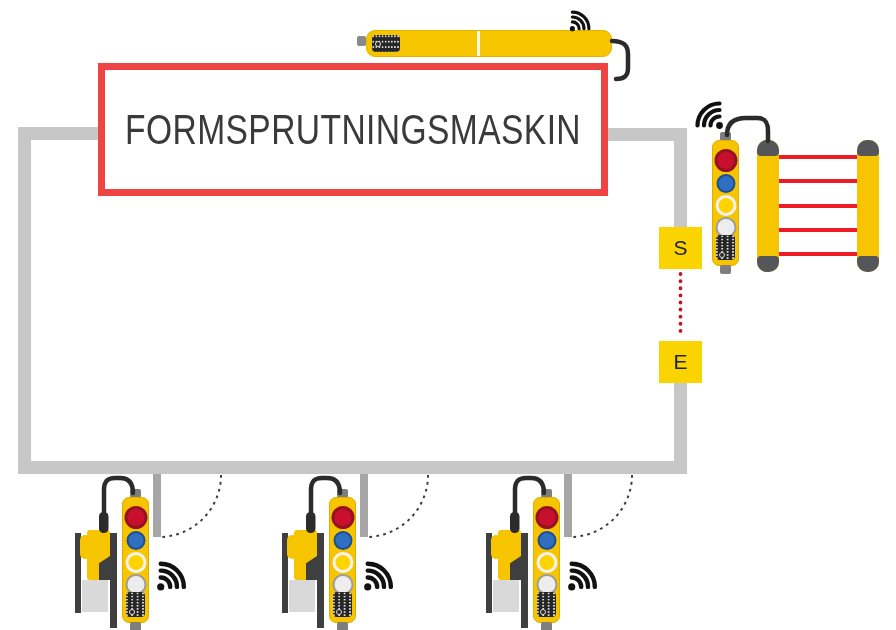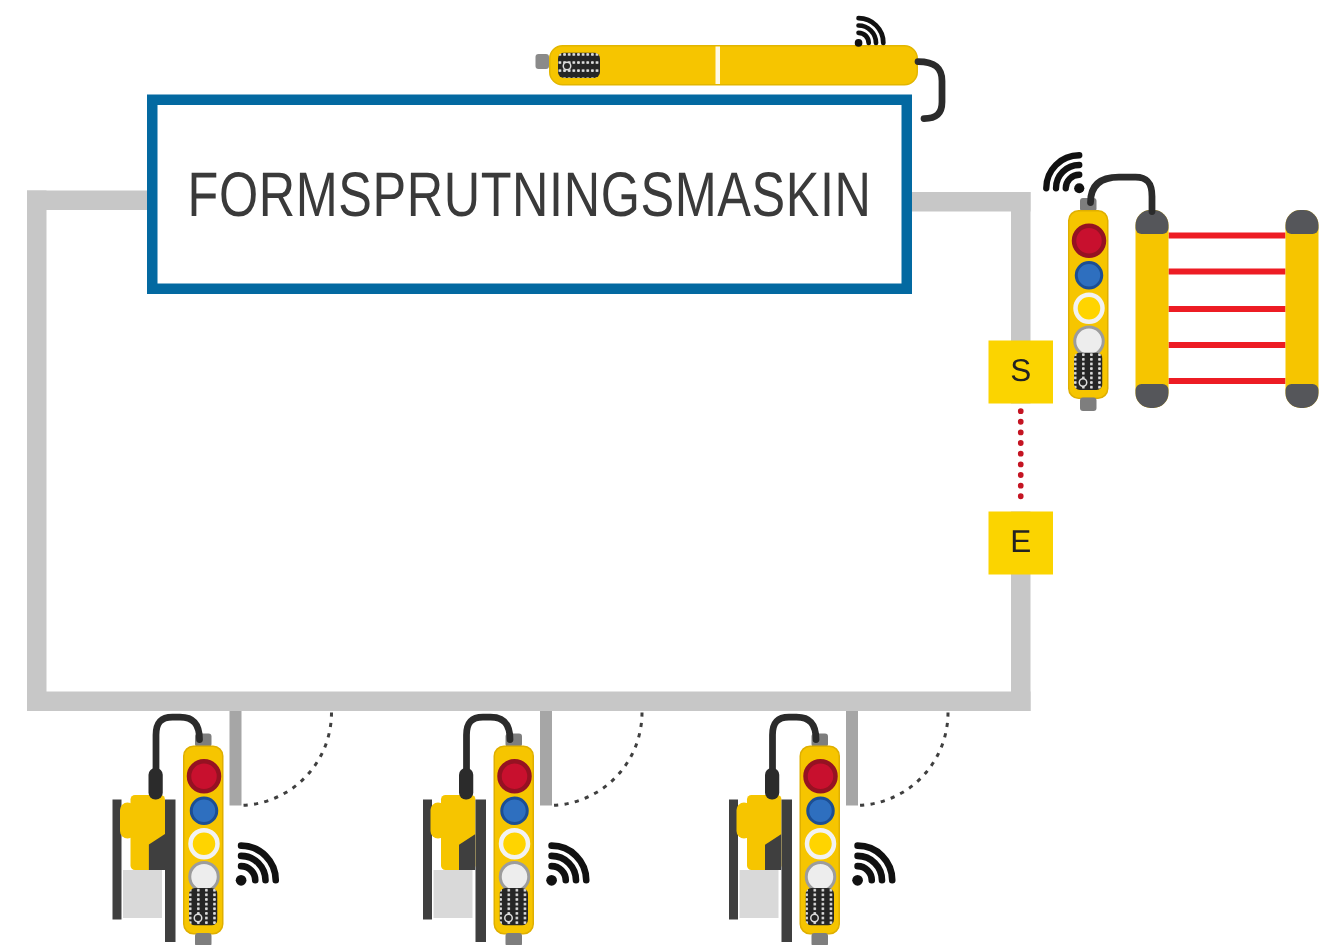--- a/index.html
+++ b/index.html
@@ -10,21 +10,21 @@
   .ol{position:absolute;background:#C7C7C7;z-index:1;}
   .ol-left-h{left:18px;top:127px;width:86px;height:13px;}
   .ol-left-v{left:18px;top:127px;width:13px;height:347px;}
   .ol-bottom{left:18px;top:461px;width:669px;height:13px;}
   .ol-right-h{left:608px;top:128px;width:79px;height:13px;}
   .ol-right-v1{left:674px;top:128px;width:13px;height:141px;}
   .ol-right-v2{left:674px;top:341px;width:13px;height:133px;}
 
   
   .title-box{position:absolute;left:98px;top:63px;width:510px;height:133px;background:#fff;
-    border:7px solid #0369a1;box-sizing:border-box;display:flex;align-items:center;justify-content:center;z-index:2;}
+    border:7px solid #ef4444;box-sizing:border-box;display:flex;align-items:center;justify-content:center;z-index:2;}
   .title-text{font-size:42px;font-weight:300;color:#3A3A3A;white-space:nowrap;
     transform:scaleX(0.8);letter-spacing:0.5px;}
 
   
   .se-box{position:absolute;left:659px;width:43px;height:42px;background:#FBD400;z-index:3;
     display:flex;align-items:center;justify-content:center;font-size:21px;color:#222;}
   .se-s{top:227px;}
   .se-e{top:341px;}
 
   

